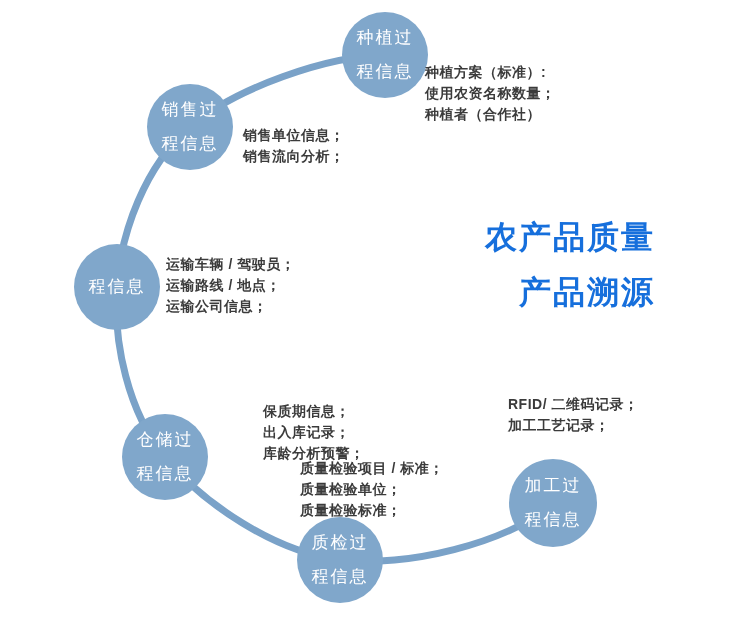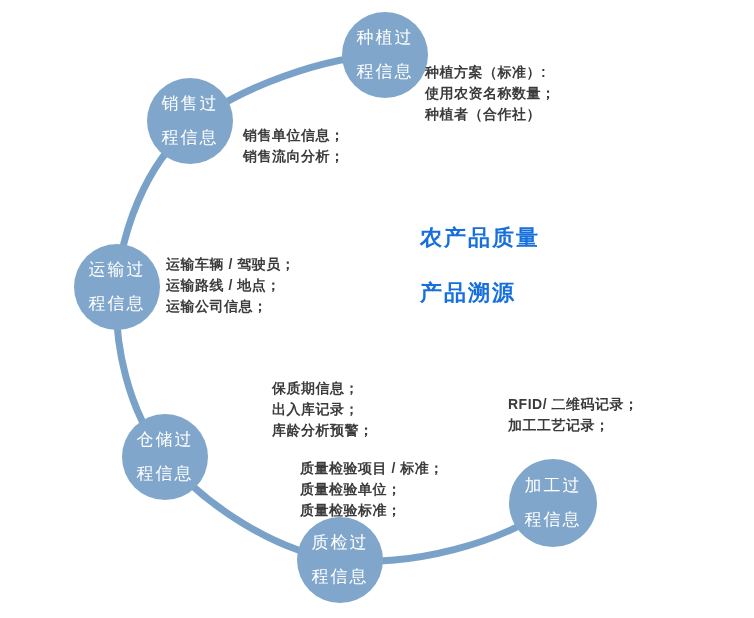--- a/index.html
+++ b/index.html
@@ -29,48 +29,48 @@
     color:var(--node-text);
     display:flex;flex-direction:column;
     align-items:center;justify-content:center;
     font-size:17px;
     letter-spacing:2px;
     line-height:34px;
     text-align:center;
     z-index:2;
   }
   .node-planting  {left:342px;top:12px;}
-  .node-sales     {left:147px;top:78px;text-align:right;}
+  .node-sales     {left:147px;top:84px;text-align:right;}
   .node-transport {left:74px; top:244px;}
   .node-warehouse {left:122px;top:414px;}
   .node-inspection{left:297px;top:517px;}
   .node-processing{left:509px;top:459px;width:88px;height:88px;align-items:center;}
   .details{
     position:absolute;
     color:var(--detail-color);
     font-size:14px;
     font-weight:bold;
     line-height:21px;
     letter-spacing:0.5px;
     white-space:nowrap;
     z-index:3;
   }
   .details-planting  {left:425px;top:62px;}
   .details-sales     {left:243px;top:125px;}
   .details-transport {left:166px;top:254px;}
-  .details-warehouse {left:263px;top:378px;margin-left:9px;}
+  .details-warehouse {left:263px;top:401px;}
   .details-inspection{left:300px;top:458px;}
   .details-processing{left:508px;top:394px;}
   .title{
     position:absolute;
     left:420px;top:210px;width:235px;
     color:var(--title-color);
-    font-size:22px;
+    font-size:32px;
     font-weight:bold;
-    text-align:left;
+    text-align:right;
     line-height:55px;
     letter-spacing:2px;
     z-index:3;
   }
 </style>
 </head>
 <body>
 
 <div class="canvas">
 
@@ -85,21 +85,20 @@
 
   <div class="node node-planting">
     <span>种植过</span>
     <span>程信息</span>
   </div>
   <div class="node node-sales">
     <span>销售过</span>
     <span>程信息</span>
   </div>
   <div class="node node-transport">
-    <span>运输过</span>
     <span>程信息</span>
   </div>
   <div class="node node-warehouse">
     <span>仓储过</span>
     <span>程信息</span>
   </div>
   <div class="node node-inspection">
     <span>质检过</span>
     <span>程信息</span>
   </div>

